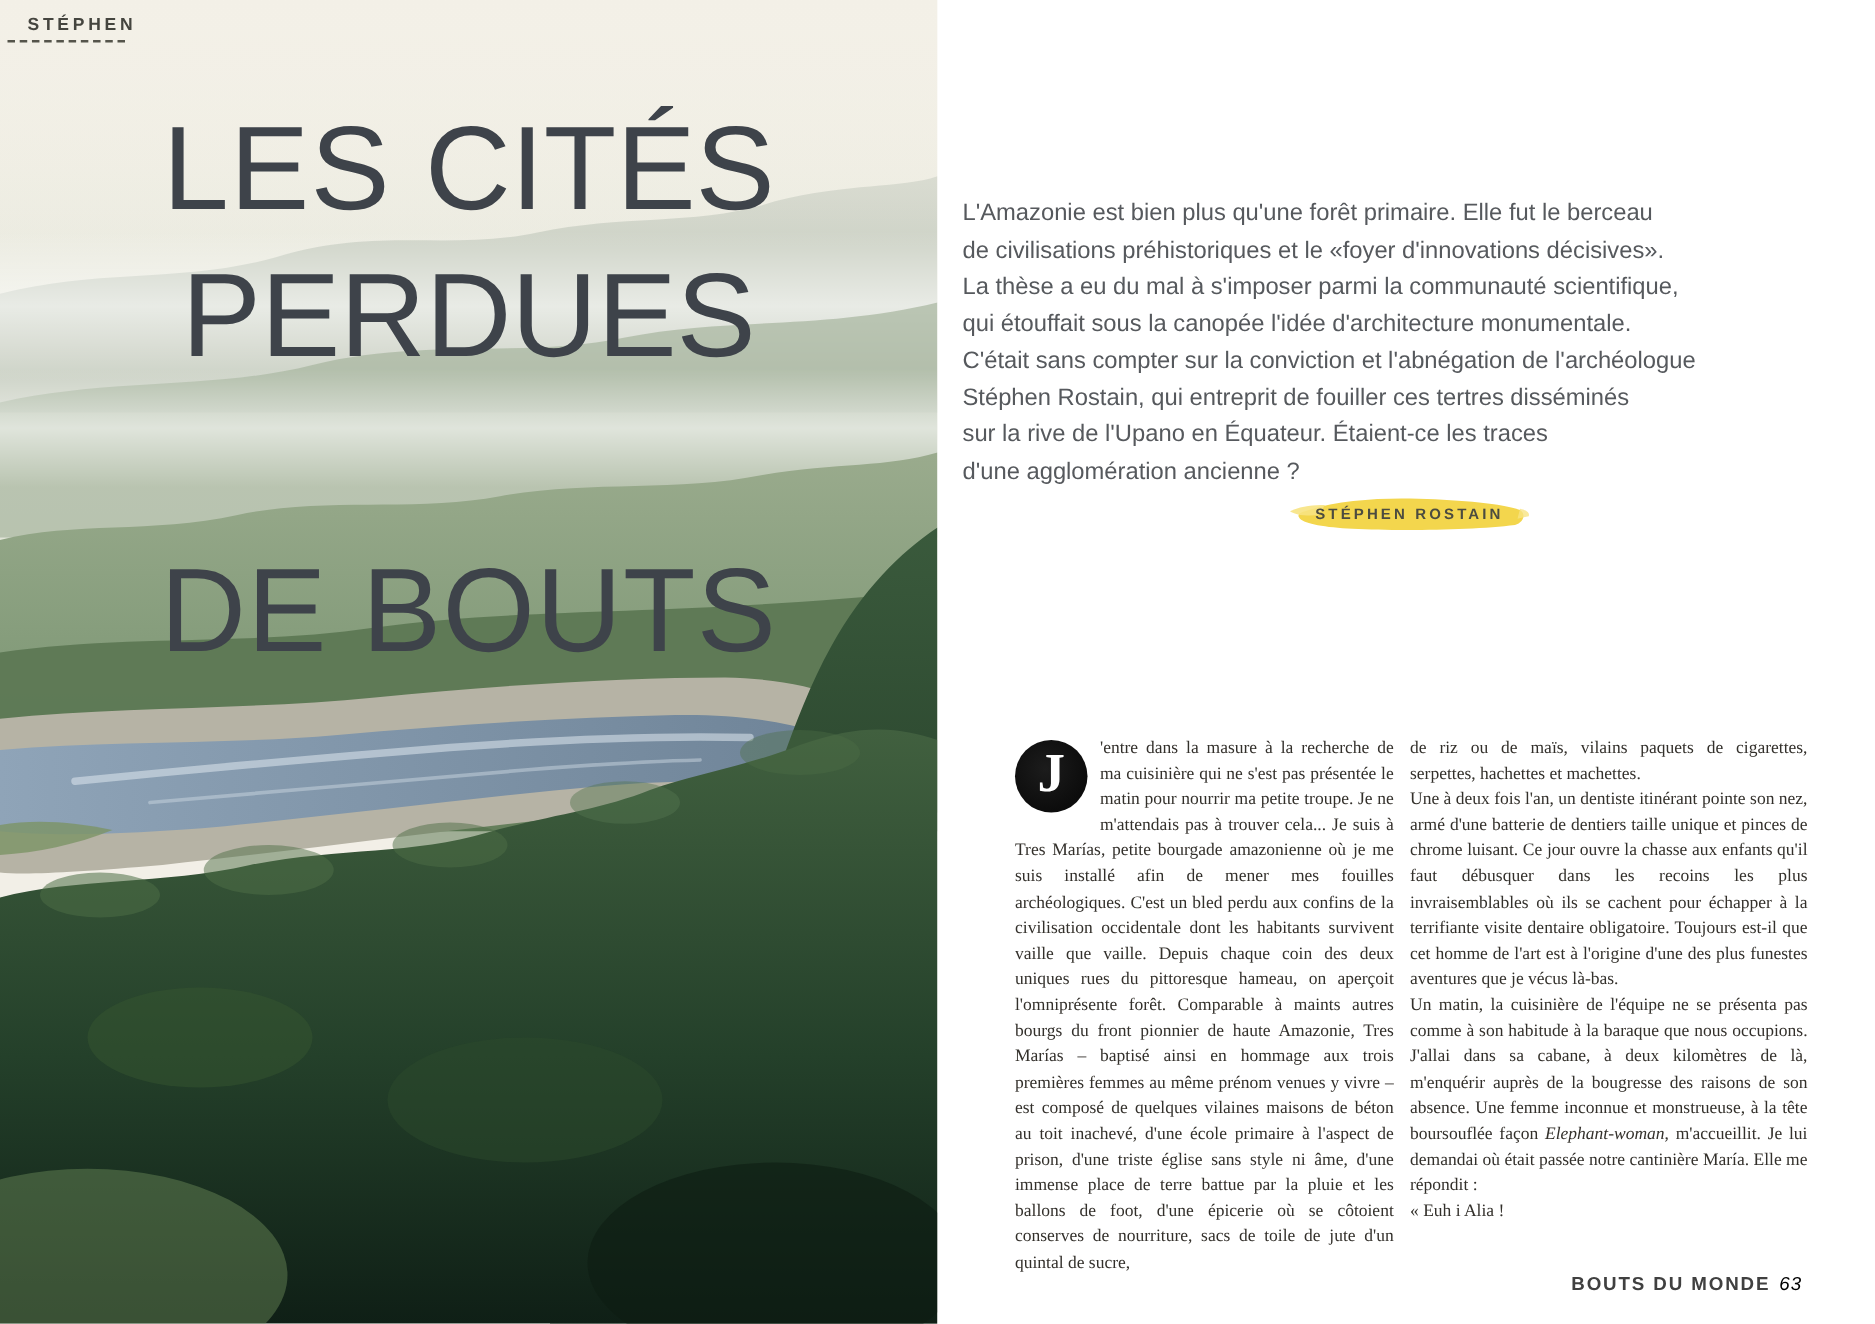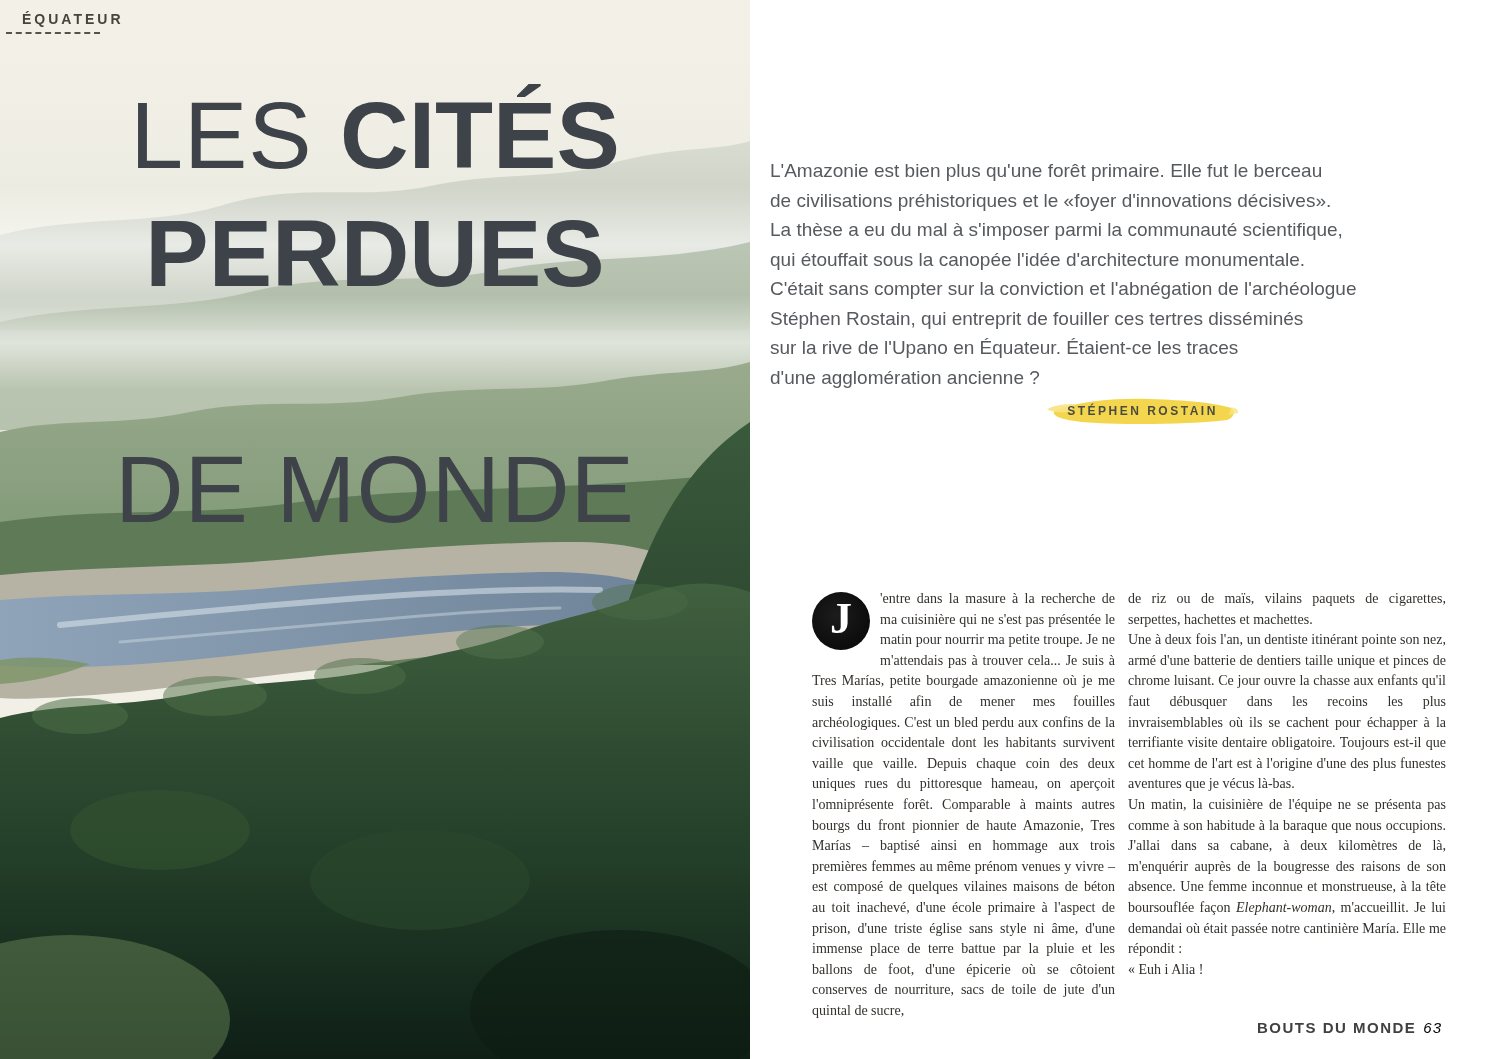--- a/index.html
+++ b/index.html
@@ -17,29 +17,29 @@
   .kicker::after{
     content:"";display:block;width:94px;margin:5px 0 0 -16px;
     border-bottom:2px dashed #55544b;
   }
   .headline{
     position:absolute;left:20px;right:20px;top:76px;z-index:4;
     text-align:center;color:#3e434a;font-size:95px;line-height:118px;
     letter-spacing:1px;margin:0;
   }
   .headline .hl-light{font-weight:400;}
-  .headline .hl-bold{font-weight:700;letter-spacing:0;}
+  .headline .hl-bold{font-weight:400;letter-spacing:0;}
   
   .page-right{position:absolute;left:750px;top:0;width:750px;height:1059px;background:#ffffff;}
   .intro{
     position:absolute;left:20px;width:710px;top:156px;margin:0;
     font-size:19px;line-height:29.5px;color:#56595d;
     white-space:pre-line;
   }
-  .author-badge{position:absolute;left:295px;top:395px;width:195px;height:32px;}
+  .author-badge{position:absolute;left:280px;top:395px;width:195px;height:32px;}
   .author-badge svg{position:absolute;left:0;top:0;}
   .author-badge .author-label{
     position:absolute;left:0;right:0;top:9px;text-align:center;
     font-size:12px;font-weight:bold;letter-spacing:2.5px;color:#4c4c40;
   }
   .columns{position:absolute;left:62px;top:589px;width:634px;display:flex;gap:13px;}
   .col{display:block;}
   .col-1{width:303px;}
   .col-2{width:318px;}
   .col p{
@@ -122,27 +122,27 @@
     <ellipse cx="500" cy="642" rx="44" ry="17" fill="#547550" opacity="0.45"></ellipse>
     <ellipse cx="640" cy="602" rx="48" ry="18" fill="#4d6d46" opacity="0.4"></ellipse>
     <ellipse cx="160" cy="830" rx="90" ry="40" fill="#35552f" opacity="0.5"></ellipse>
     <ellipse cx="420" cy="880" rx="110" ry="50" fill="#2c4a2b" opacity="0.5"></ellipse>
     <ellipse cx="70" cy="1020" rx="160" ry="85" fill="#6f8f5c" opacity="0.45"></ellipse>
     <ellipse cx="620" cy="1010" rx="150" ry="80" fill="#0d1c12" opacity="0.6"></ellipse>
 
     <rect x="0" y="0" width="750" height="200" fill="url(#hazeGrad)"></rect>
   </svg>
 
-  <div class="kicker">ÉQUATEUR</div>
+  <div class="kicker">STÉPHEN</div>
 
   <h1 class="headline">
     <span class="hl-light">LES </span><span class="hl-bold">CITÉS</span><br>
     <span class="hl-bold">PERDUES</span><br>
     <br>
-    <span class="hl-light">DE MONDE</span>
+    <span class="hl-light">DE BOUTS</span>
   </h1>
 </div>
 
 <div class="page-right">
 
   <p class="intro">L'Amazonie est bien plus qu'une forêt primaire. Elle fut le berceau
 de civilisations préhistoriques et le «foyer d'innovations décisives».
 La thèse a eu du mal à s'imposer parmi la communauté scientifique,
 qui étouffait sous la canopée l'idée d'architecture monumentale.
 C'était sans compter sur la conviction et l'abnégation de l'archéologue

